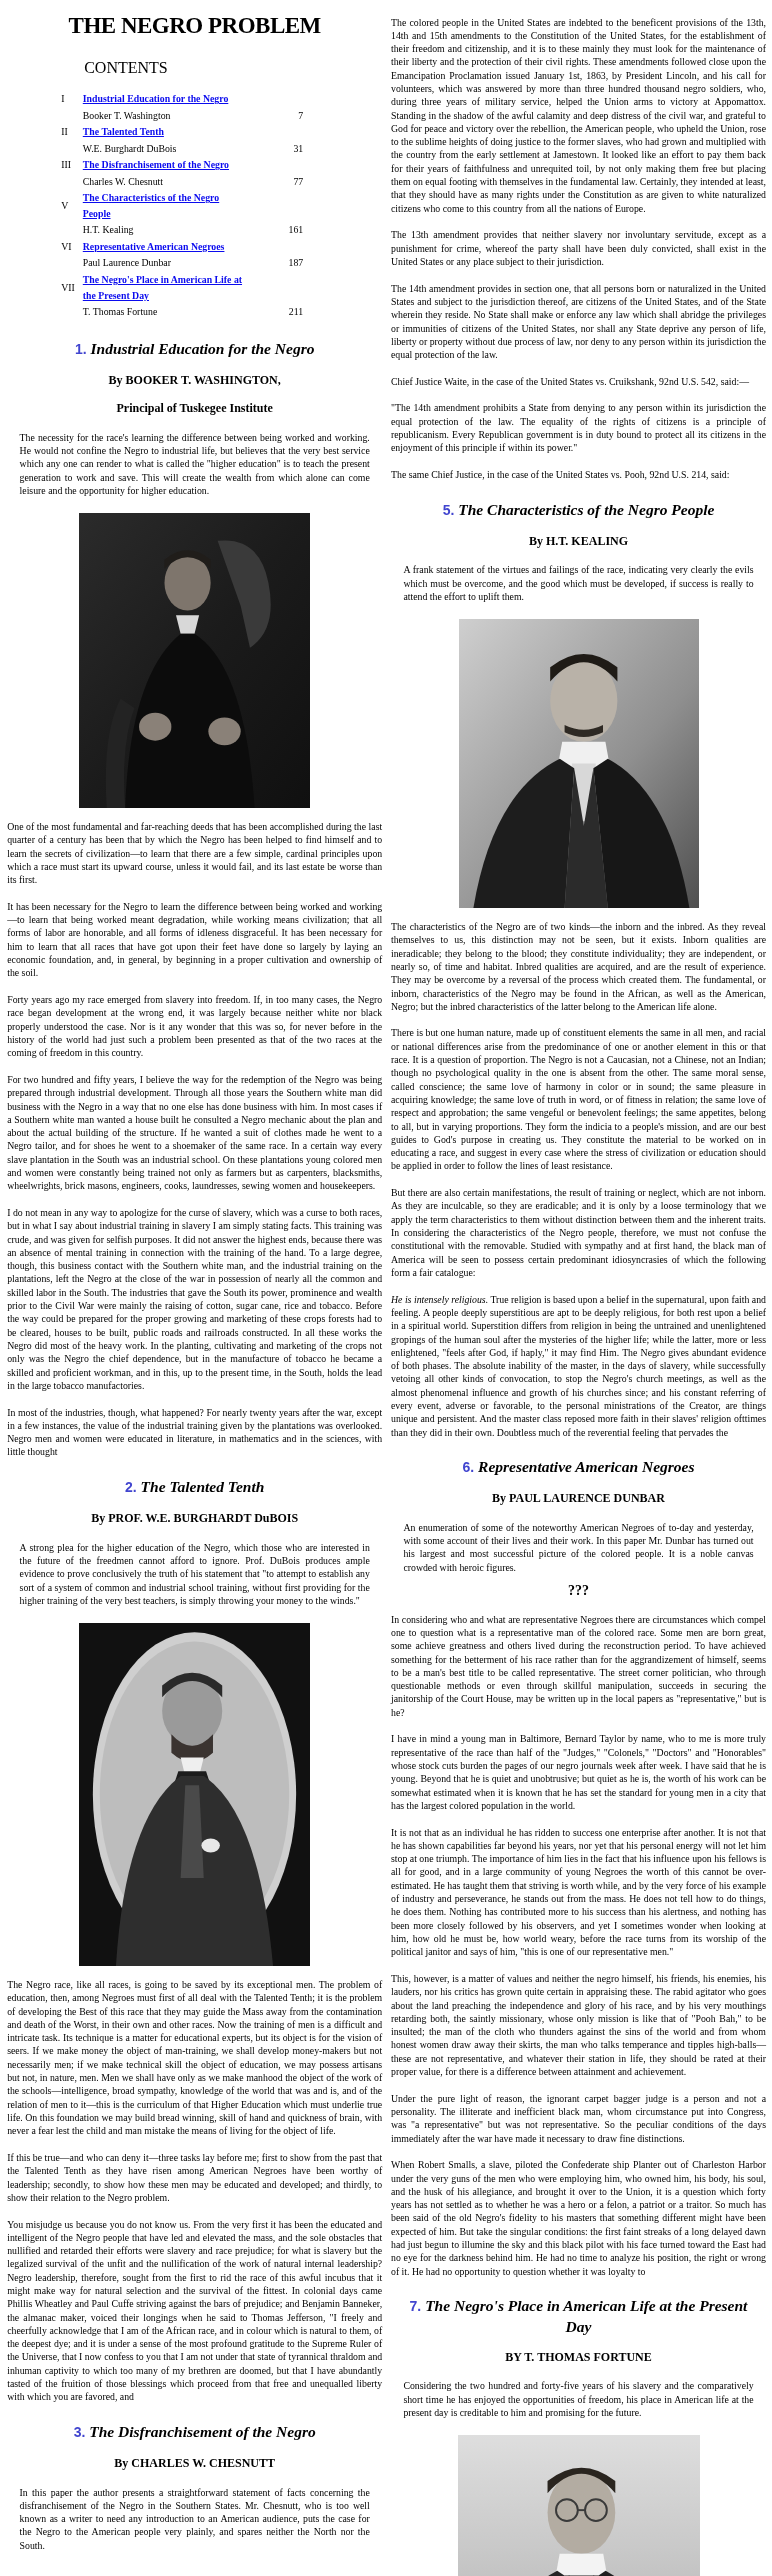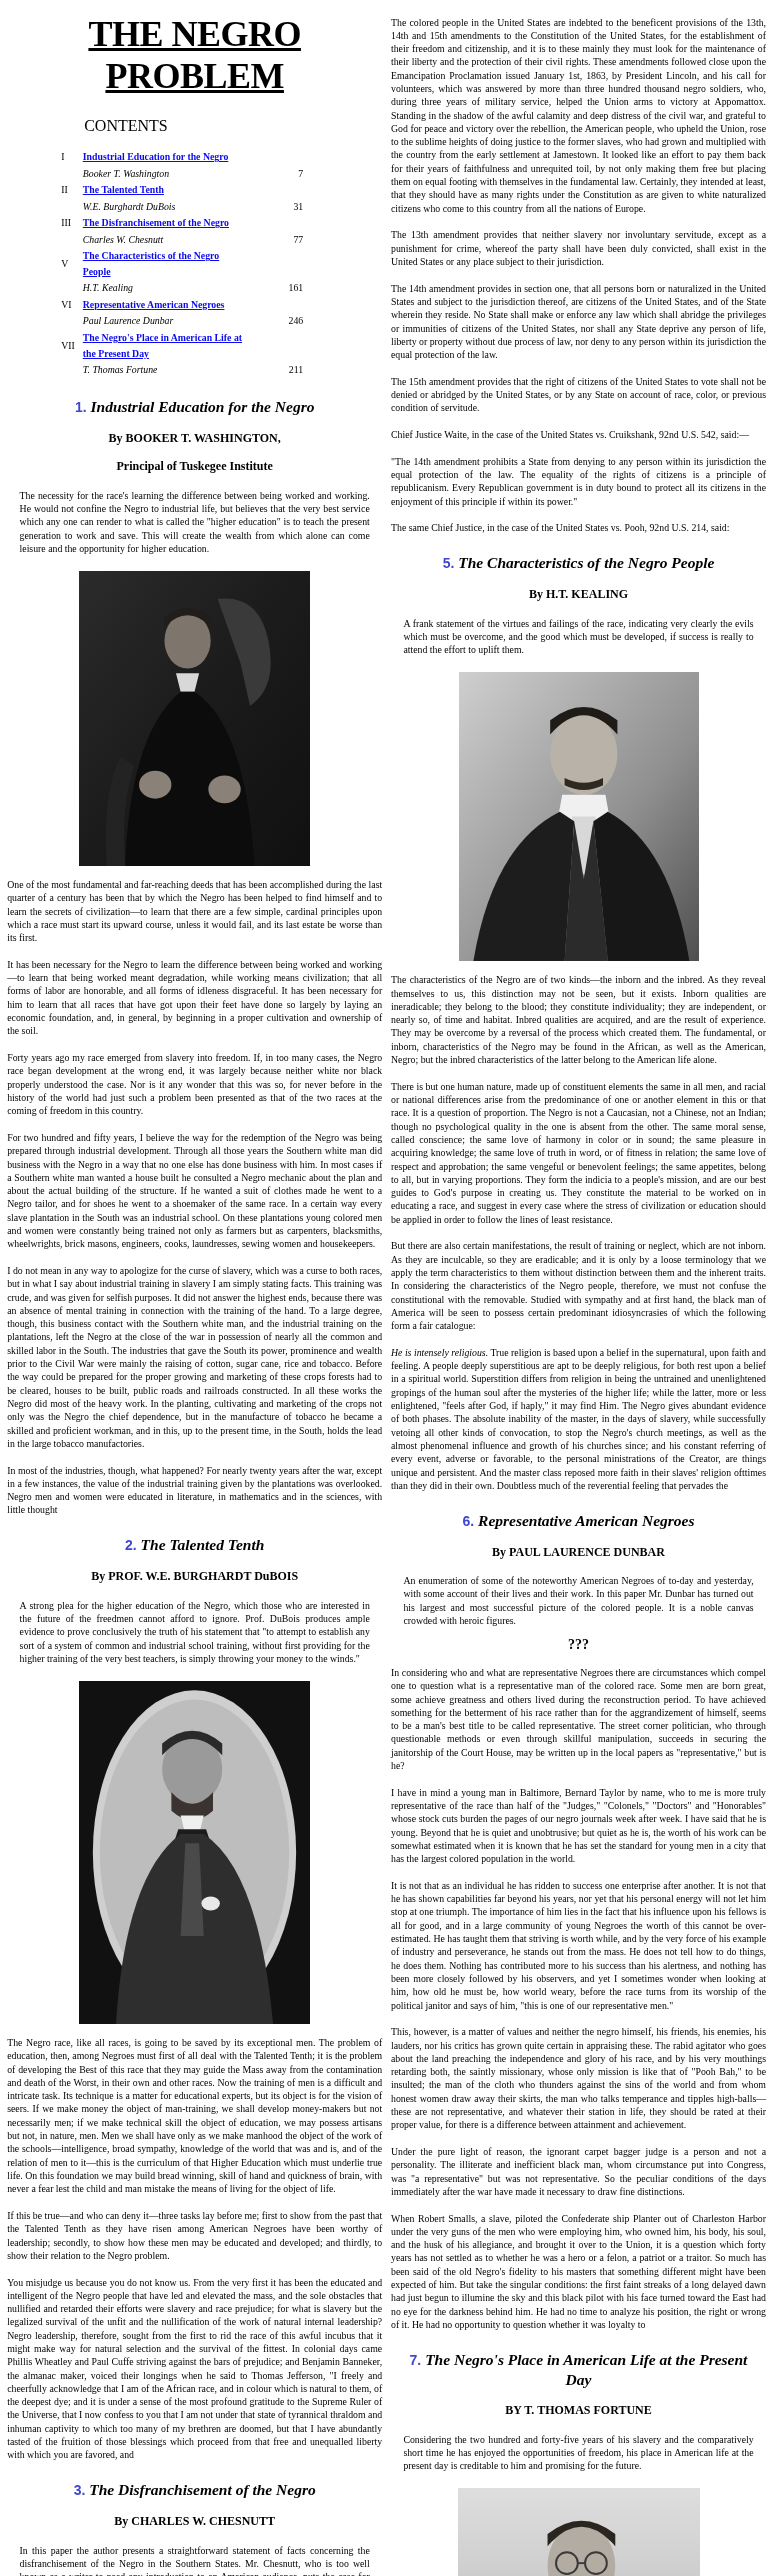--- a/index.html
+++ b/index.html
@@ -1,30 +1,30 @@
 <!DOCTYPE html>
 <html style="font-size:8.2px"><head>
 <meta charset="utf-8">
 <style>
   html,body{margin:0;padding:0;background:#fff;}
   #page{position:relative;width:773px;height:4070px;background:#ffffff;overflow:hidden;
         font-family:"Liberation Serif",serif;color:#000;}
   .col{position:absolute;top:0;}
   #col-left{left:7.2px;width:375px;}
   #col-right{left:391px;width:375px;}
-  .book-title{font-size:36px;font-weight:bold;text-align:center;margin:13.4px 0 0 0;letter-spacing:-0.5px;text-decoration:underline;}
+  .book-title{font-size:23px;font-weight:bold;text-align:center;margin:13.4px 0 0 0;letter-spacing:-0.5px;}
   .contents-label{font-size:16px;font-weight:normal;margin:19.6px 0 0 77px;}
   .toc{margin:14.4px 0 0 54px;width:242px;}
   .toc-item{display:grid;grid-template-columns:21.6px 1fr;}
   .toc-num{grid-column:1;grid-row:1;align-self:center;font-size:9.8px;line-height:16.5px;}
   .toc-link{grid-column:2;grid-row:1;font-size:9.8px;line-height:16px;font-weight:bold;
             color:#0b0bee;text-decoration:underline;display:block;max-width:161px;cursor:pointer;}
   .toc-author-row{grid-column:2;grid-row:2;display:flex;justify-content:space-between;
             font-size:9.8px;line-height:16.5px;}
-  .toc-author{font-style:italic;}
+  .toc-author{}
   .toc-page{font-style:normal;padding-left:4.1px;}
   .chapter-heading{text-align:center;margin:18.5px 5.2px 0 5.2px;font-size:15.5px;line-height:19.6px;}
   .ch-num{font-family:"Liberation Sans",sans-serif;font-weight:bold;color:#4145cf;font-size:14px;}
   .ch-title{font-weight:bold;font-style:italic;}
   .byline{text-align:center;font-weight:bold;font-size:12px;margin:13.4px 0 0 0;}
   .summary{font-size:9.8px;line-height:13.3px;text-align:justify;margin:14.4px 12.4px 0 12.4px;}
   p.para{font-size:9.8px;line-height:13.3px;text-align:justify;margin:0 0 13.4px 0;}
   .first-after-photo{margin-top:0;}
   .photo{margin:15.5px auto 12.4px auto;position:relative;overflow:hidden;}
   .photo svg{display:block;width:100%;height:100%;}
@@ -73,21 +73,21 @@
         <div class="toc-author-row">
           <span class="toc-author">H.T. Kealing</span>
           <span class="toc-page">161</span>
         </div>
       </div>
       <div class="toc-item">
         <span class="toc-num">VI</span>
         <a class="toc-link">Representative American Negroes</a>
         <div class="toc-author-row">
           <span class="toc-author">Paul Laurence Dunbar</span>
-          <span class="toc-page">246</span>
+          <span class="toc-page">187</span>
         </div>
       </div>
       <div class="toc-item">
         <span class="toc-num">VII</span>
         <a class="toc-link">The Negro's Place in American Life at the Present Day</a>
         <div class="toc-author-row">
           <span class="toc-author">T. Thomas Fortune</span>
           <span class="toc-page">211</span>
         </div>
       </div>
@@ -164,21 +164,20 @@
     <p class="summary">In this paper the author presents a straightforward statement of facts concerning the disfranchisement of the Negro in the Southern States. Mr. Chesnutt, who is too well known as a writer to need any introduction to an American audience, puts the case for the Negro to the American people very plainly, and spares neither the North nor the South.</p>
 
   </div>
 
   <div class="col" id="col-right">
     <div class="flow-top"></div>
 
     <p class="para">The colored people in the United States are indebted to the beneficent provisions of the 13th, 14th and 15th amendments to the Constitution of the United States, for the establishment of their freedom and citizenship, and it is to these mainly they must look for the maintenance of their liberty and the protection of their civil rights. These amendments followed close upon the Emancipation Proclamation issued January 1st, 1863, by President Lincoln, and his call for volunteers, which was answered by more than three hundred thousand negro soldiers, who, during three years of military service, helped the Union arms to victory at Appomattox. Standing in the shadow of the awful calamity and deep distress of the civil war, and grateful to God for peace and victory over the rebellion, the American people, who upheld the Union, rose to the sublime heights of doing justice to the former slaves, who had grown and multiplied with the country from the early settlement at Jamestown. It looked like an effort to pay them back for their years of faithfulness and unrequited toil, by not only making them free but placing them on equal footing with themselves in the fundamental law. Certainly, they intended at least, that they should have as many rights under the Constitution as are given to white naturalized citizens who come to this country from all the nations of Europe.</p>
     <p class="para">The 13th amendment provides that neither slavery nor involuntary servitude, except as a punishment for crime, whereof the party shall have been duly convicted, shall exist in the United States or any place subject to their jurisdiction.</p>
     <p class="para">The 14th amendment provides in section one, that all persons born or naturalized in the United States and subject to the jurisdiction thereof, are citizens of the United States, and of the State wherein they reside. No State shall make or enforce any law which shall abridge the privileges or immunities of citizens of the United States, nor shall any State deprive any person of life, liberty or property without due process of law, nor deny to any person within its jurisdiction the equal protection of the law.</p>
-    <p class="para">The 15th amendment provides that the right of citizens of the United States to vote shall not be denied or abridged by the United States, or by any State on account of race, color, or previous condition of servitude.</p>
     <p class="para">Chief Justice Waite, in the case of the United States vs. Cruikshank, 92nd U.S. 542, said:—</p>
     <p class="para">"The 14th amendment prohibits a State from denying to any person within its jurisdiction the equal protection of the law. The equality of the rights of citizens is a principle of republicanism. Every Republican government is in duty bound to protect all its citizens in the enjoyment of this principle if within its power."</p>
     <p class="para">The same Chief Justice, in the case of the United States vs. Pooh, 92nd U.S. 214, said:</p>
 
     <div class="chapter-heading">
       <span class="ch-num">5.</span>
       <span class="ch-title">The Characteristics of the Negro People</span>
     </div>
     <div class="byline">By H.T. KEALING</div>
     <p class="summary">A frank statement of the virtues and failings of the race, indicating very clearly the evils which must be overcome, and the good which must be developed, if success is really to attend the effort to uplift them.</p>

